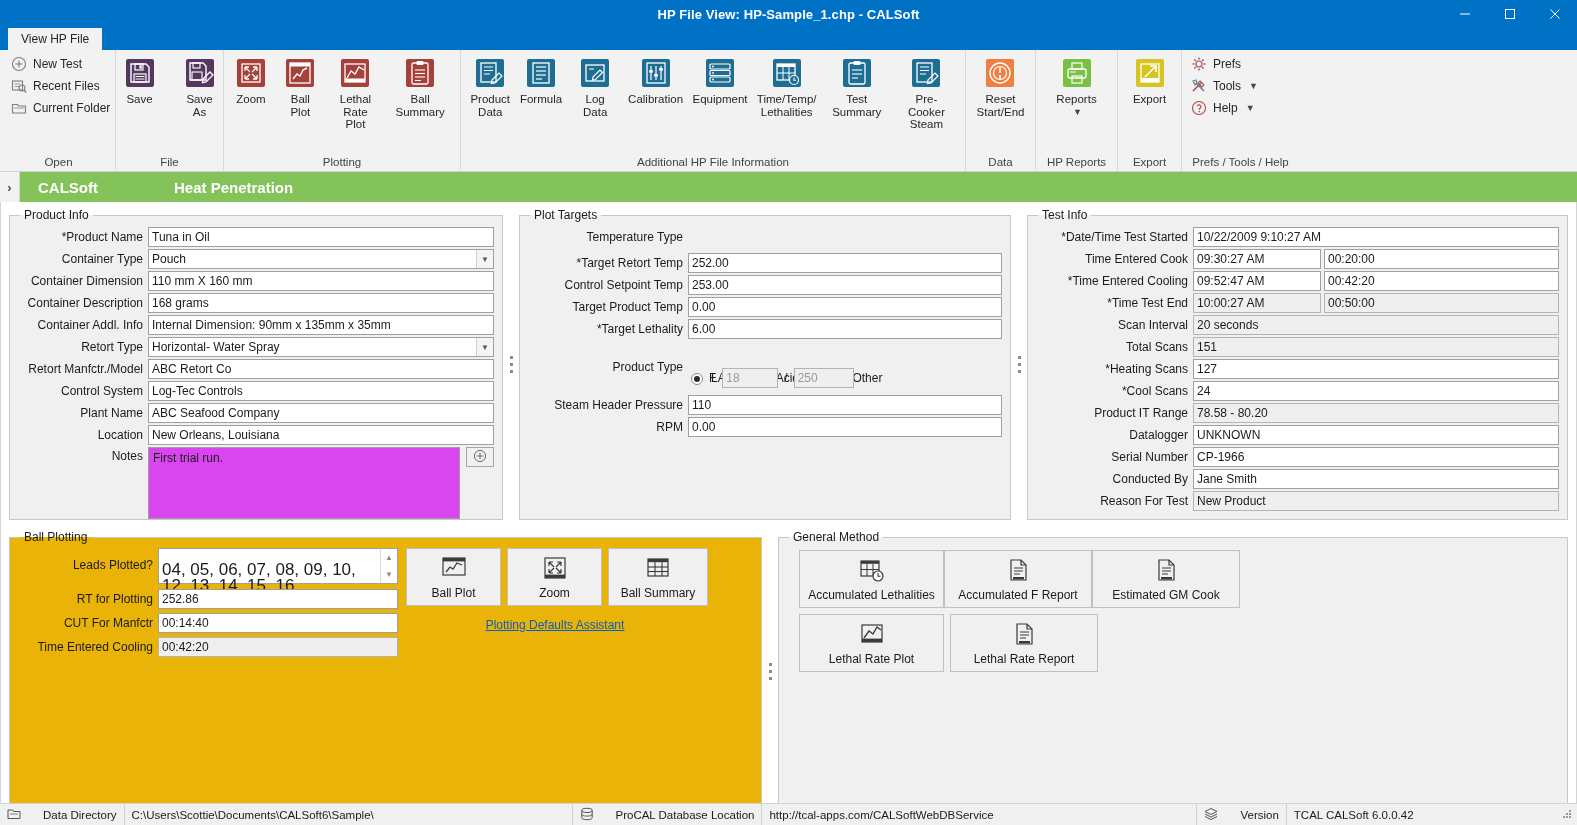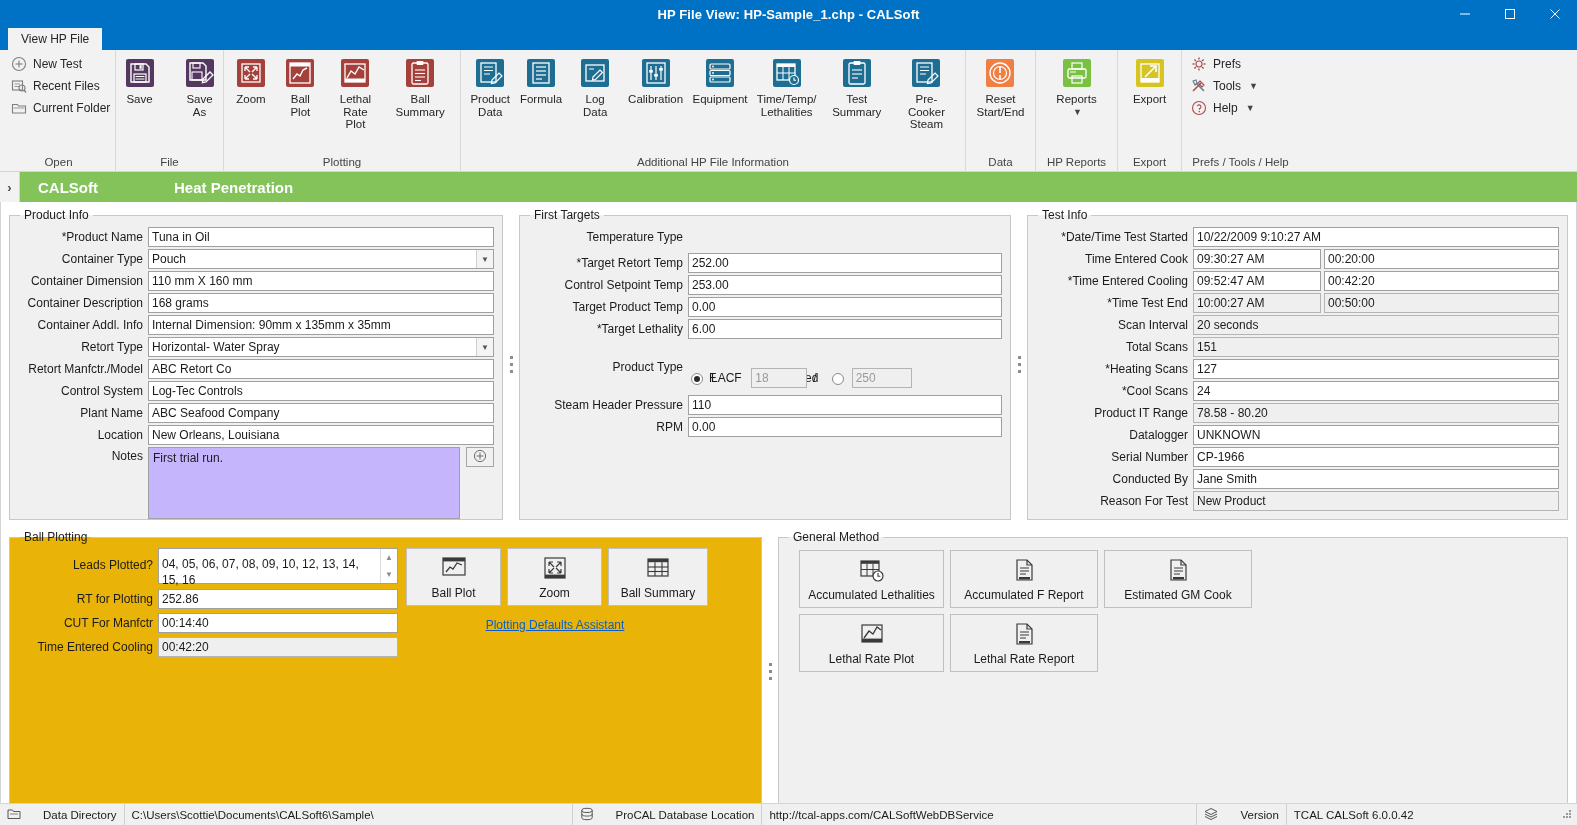--- a/index.html
+++ b/index.html
@@ -102,38 +102,38 @@
   }
 
   .frow { display: flex; align-items: center; height: 22px; margin-bottom: 0px; }
   .flabel { text-align: right; font-size: 12px; color: #1b1b1b; padding-right: 5px; white-space: nowrap; }
   .fin {
     flex: 1; height: 20px; border: 1px solid #a0a0a0; background: #ffffff;
     font-size: 12px; color: #1b1b1b; padding: 0 3px; line-height: 18px;
     overflow: hidden; white-space: nowrap;
   }
   .fin.ro { background: #efefef; border-color: #b4b4b4; color: #1b1b1b; }
-  .fin.ph { color: #9a9a9a; margin-left: 29px; }
+  .fin.ph { color: #9a9a9a; }
   .combo { display: flex; flex: 1; height: 20px; border: 1px solid #a0a0a0; background: #ffffff; }
   .combo .val { flex: 1; font-size: 12px; padding: 0 3px; line-height: 18px; overflow: hidden; white-space: nowrap; }
   .combo .arrow {
     width: 17px; border-left: 1px solid #cfcfcf; background: #f4f4f4;
     display: flex; align-items: center; justify-content: center; color: #555; font-size: 8px;
   }
 
   .radiorow { display: flex; align-items: center; gap: 6px; }
   .radio { display: flex; align-items: flex-end; gap: 8px; font-size: 12px; margin-top: 46px; }
   .rdot {
     width: 12px; height: 12px; border-radius: 50%; border: 1px solid #8a8a8a; background: #fff;
     display: flex; align-items: center; justify-content: center; flex: 0 0 12px;
   }
   .rdot.on::after { content: ""; width: 6px; height: 6px; border-radius: 50%; background: #2b2b2b; }
 
   .notesbox {
-    border: 1px solid #a0a0a0; background: #c4b5fd; font-size: 12px; padding: 3px 4px;
+    border: 1px solid #a0a0a0; background: #d946ef; font-size: 12px; padding: 3px 4px;
     height: 72px; overflow: hidden;
   }
   .plusbtn {
     width: 28px; height: 20px; border: 1px solid #a5a5a5; background: #f0f0f0;
     display: flex; align-items: center; justify-content: center;
   }
 
   .vsplit {
     width: 16px; display: flex; align-items: center; justify-content: center;
     flex: 0 0 16px;
@@ -143,21 +143,21 @@
 
   .tilebtn {
     border: 1px solid #c0c0c0; background: #f0f0f0; display: flex; flex-direction: column;
     align-items: center; justify-content: center; font-size: 12px; color: #1b1b1b;
     padding: 6px 8px 5px 8px; gap: 5px;
   }
   .tilebtn .ico { width: 26px; height: 26px; }
   .link { color: #0b5ec4; text-decoration: underline; font-size: 12px; }
 
   .spinbox { display: flex; flex: 1; border: 1px solid #a0a0a0; background: #fff; height: 36px; }
-  .spinbox .val { flex: 1; font-size: 12px; padding: 7px 3px; line-height: 16px; }
+  .spinbox .val { flex: 1; font-size: 17px; padding: 13px 3px; line-height: 16px; }
   .spinbox .spins {
     width: 17px; border-left: 1px solid #dcdcdc; background: #fff;
     display: flex; flex-direction: column;
   }
   .spinbox .spins div {
     flex: 1; display: flex; align-items: center; justify-content: center;
     color: #8c8c8c; font-size: 8px;
   }
 
   
@@ -633,21 +633,21 @@
 
       <div class="vsplit">
           <div class="dots">
             <i></i>
             <i></i>
             <i></i>
           </div>
         </div>
 
       <fieldset class="grp" style="width:492px">
-        <legend>First Targets</legend>
+        <legend>Plot Targets</legend>
         <div class="frow">
           <div class="flabel" style="width:160px">Temperature Type</div>
           <div class="radiorow" style="flex:1;gap:38px;padding-left:3px">
             <label class="radio">
               <span class="rdot on"></span>
               <span>Fahrenheit</span>
             </label>
             <label class="radio">
               <span class="rdot"></span>
               <span>Celsius</span>
@@ -854,21 +854,21 @@
       <div class="vsplit">
           <div class="dots">
             <i></i>
             <i></i>
             <i></i>
           </div>
         </div>
 
       <fieldset class="grp" style="flex:1">
         <legend>General Method</legend>
-        <div style="display:flex;gap:6px;padding-left:12px;margin-top:2px">
+        <div style="display:flex;padding-left:12px;margin-top:2px">
           <div class="tilebtn" style="width:145px">
             <span class="ico">
               <svg width="26" height="26" viewBox="0 0 26 26">
                 <rect x="2" y="4" width="18" height="15" fill="none" stroke="#3a3a3a" stroke-width="1.2"></rect>
                 <rect x="2" y="4" width="18" height="2.8" fill="#3a3a3a"></rect>
                 <line x1="8" y1="6.8" x2="8" y2="19" stroke="#3a3a3a" stroke-width="1"></line>
                 <line x1="14" y1="6.8" x2="14" y2="19" stroke="#3a3a3a" stroke-width="1"></line>
                 <line x1="2" y1="12.5" x2="20" y2="12.5" stroke="#3a3a3a" stroke-width="1"></line>
                 <circle cx="19" cy="19" r="5" fill="#fff" stroke="#3a3a3a" stroke-width="1.2"></circle>
                 <path d="M19 16 v3.2 h2.4" fill="none" stroke="#3a3a3a" stroke-width="1.1"></path>

